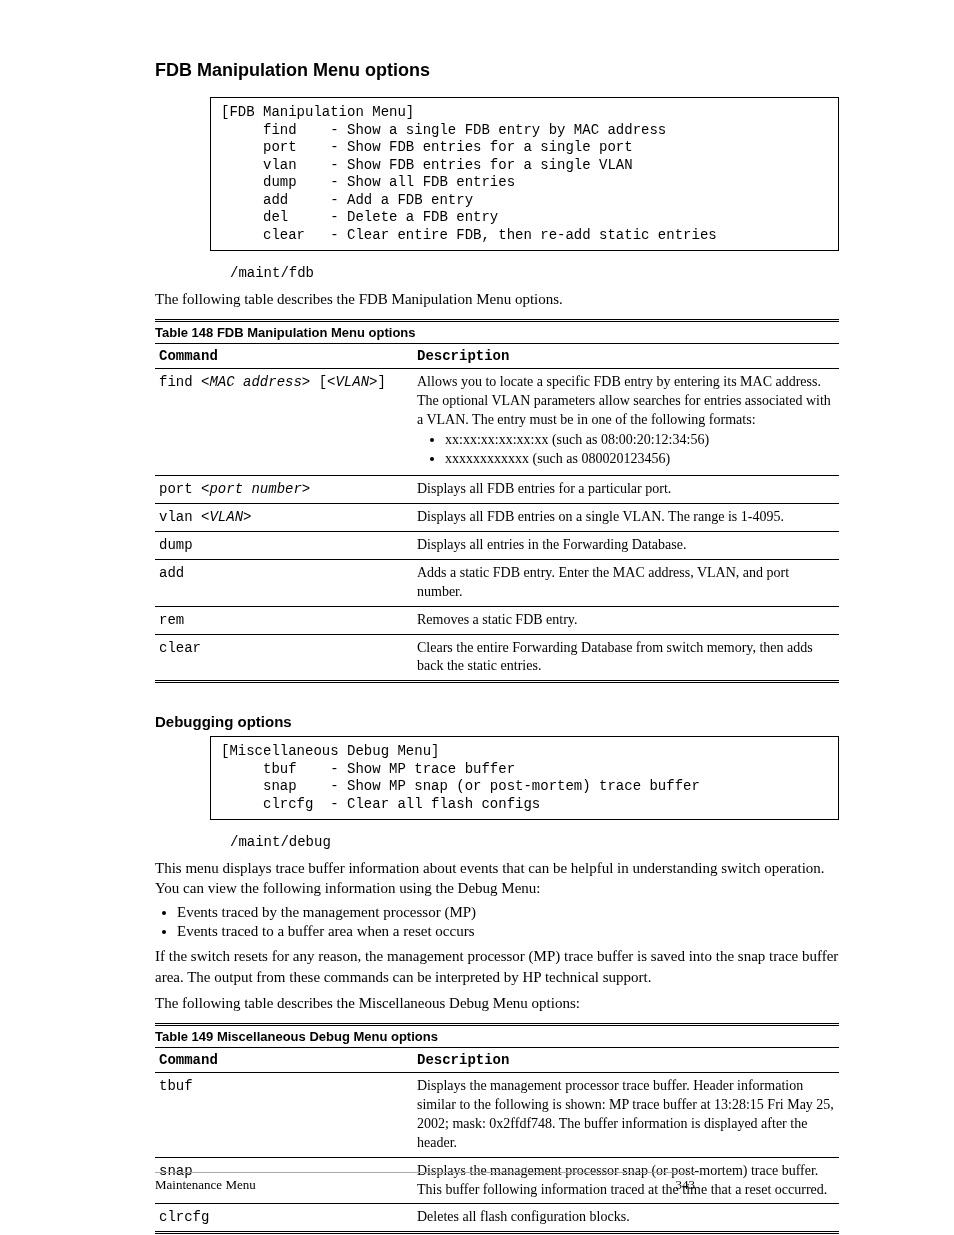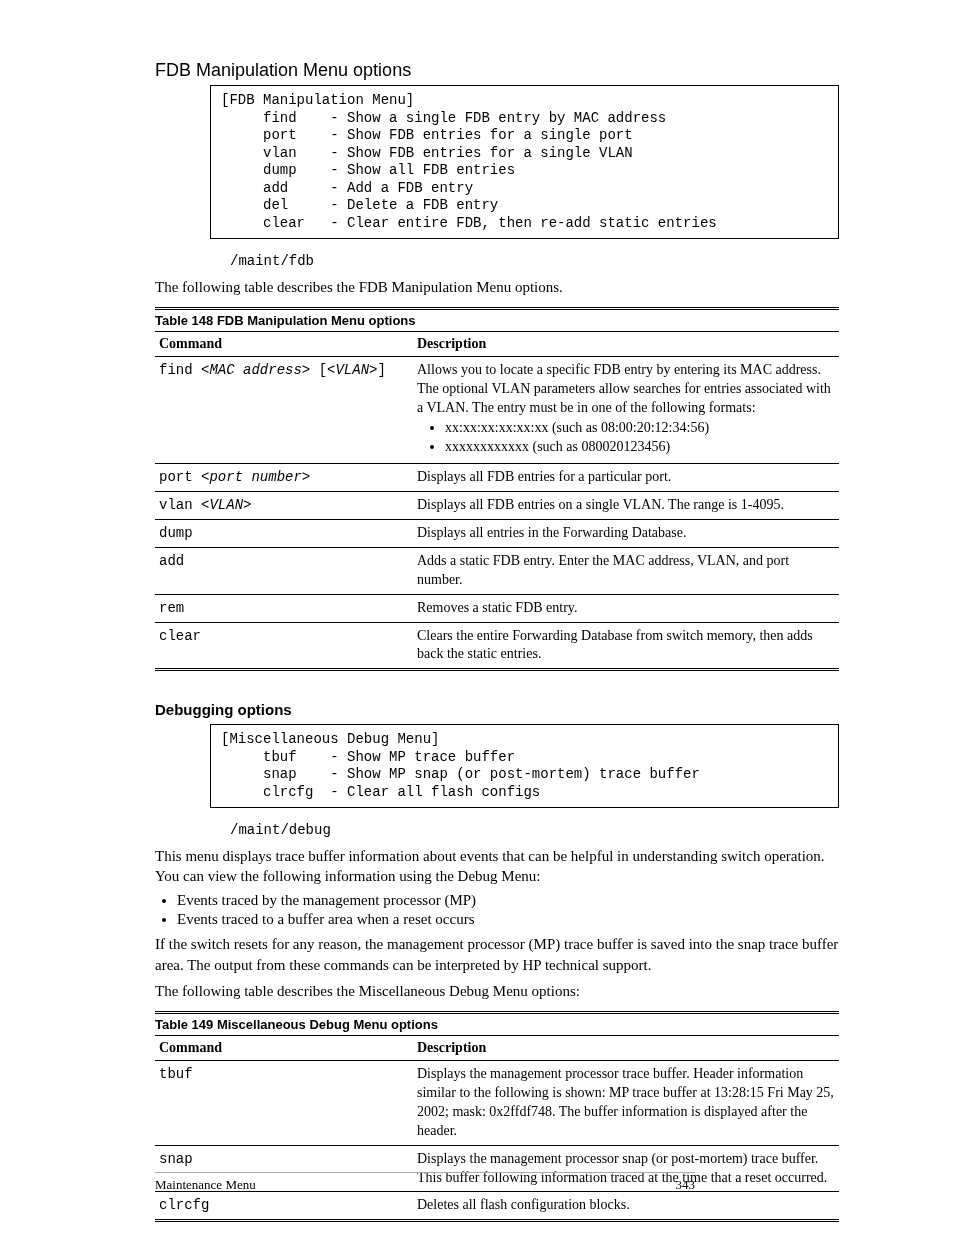--- a/index.html
+++ b/index.html
@@ -12,42 +12,42 @@
     font-size: 15px;
     color: #000;
     background: #fff;
     position: relative;
   }
   .page {
     padding: 60px 115px 0 155px;
     box-sizing: border-box;
   }
   .mono { font-family: "Courier New", Courier, monospace; font-size: 14px; line-height: 1.25; }
-  .h2 { font-family: Arial, Helvetica, sans-serif; font-weight: normal; font-size: 18px; margin: 0 0 4px 0; }
+  .h2 { font-family: Arial, Helvetica, sans-serif; font-weight: bold; font-size: 18px; margin: 0 0 16px 0; }
   .h3 { font-family: Arial, Helvetica, sans-serif; font-weight: bold; font-size: 15px; margin: 30px 0 6px 0; }
   .codepath { margin: 0 0 6px 75px; }
   .codebox {
     border: 1px solid #000;
     padding: 6px 10px;
     margin: 0 0 14px 55px;
     white-space: pre;
   }
   .para { margin: 6px 0 6px 0; line-height: 1.35; }
   .table-outer {
     border-top: 3px double #000;
     border-bottom: 3px double #000;
     margin: 10px 0 0 0;
   }
   .table-title { font-family: Arial, Helvetica, sans-serif; font-weight: bold; font-size: 13px; padding: 3px 0; }
   table.cmd {
     width: 100%;
     border-collapse: collapse;
   }
   table.cmd th {
-    font-family: Liberation Serif, serif;
+    font-family: Liberation Mono, monospace;
     font-weight: bold;
     font-size: 14px;
     text-align: left;
     border-top: 1px solid #000;
     border-bottom: 1px solid #000;
     padding: 4px 4px;
     vertical-align: top;
   }
   table.cmd td {
     border-bottom: 1px solid #000;

